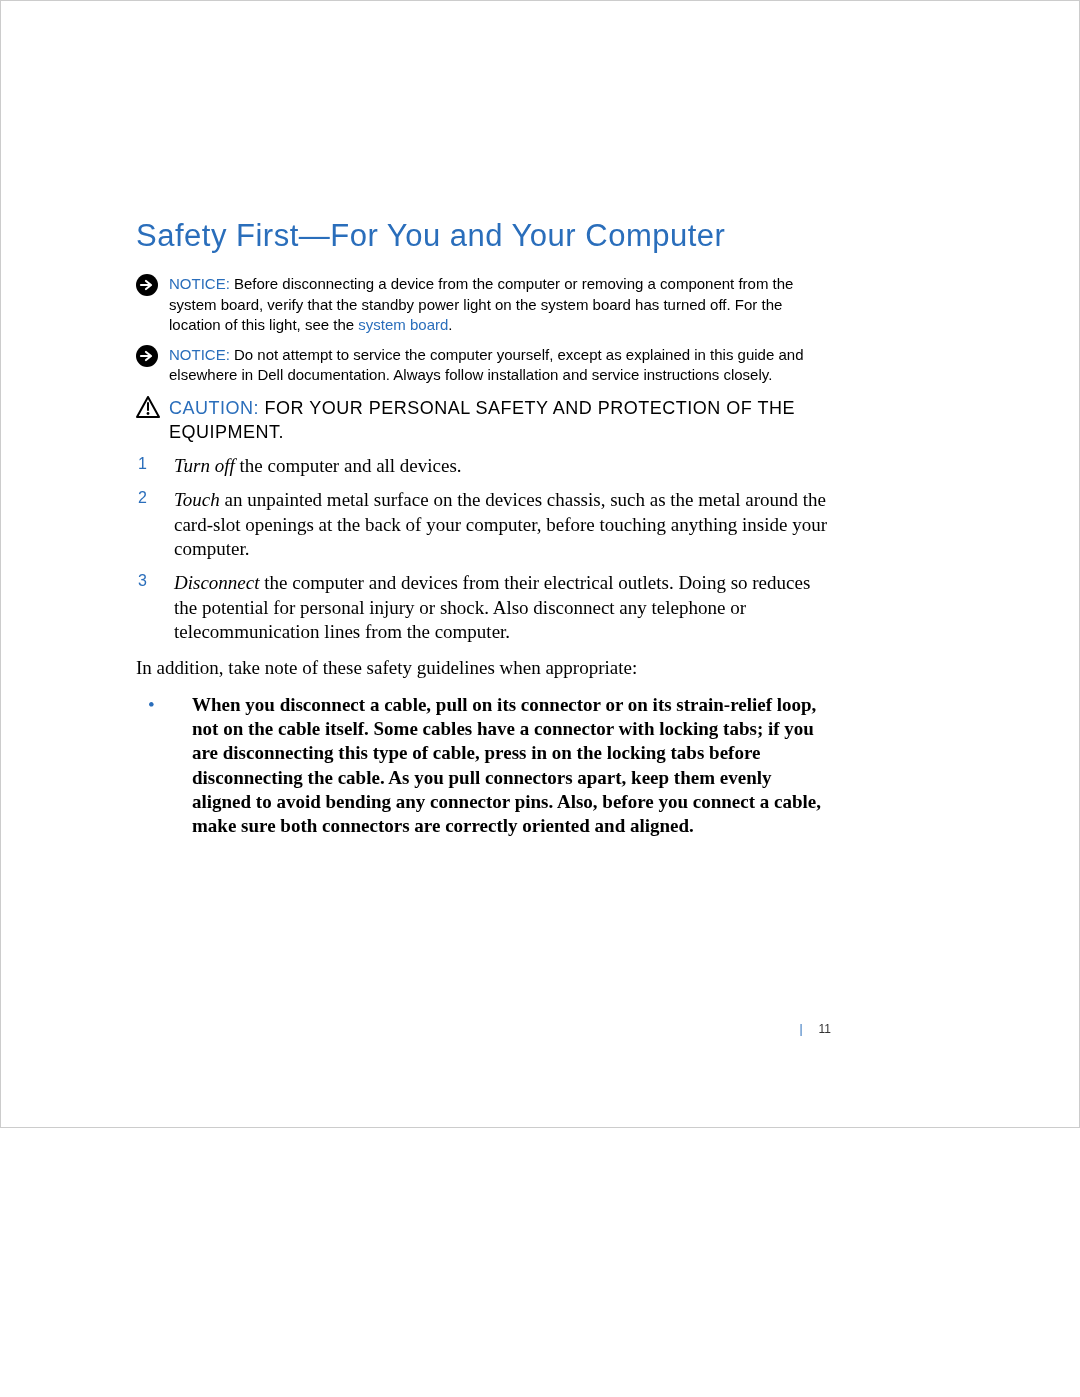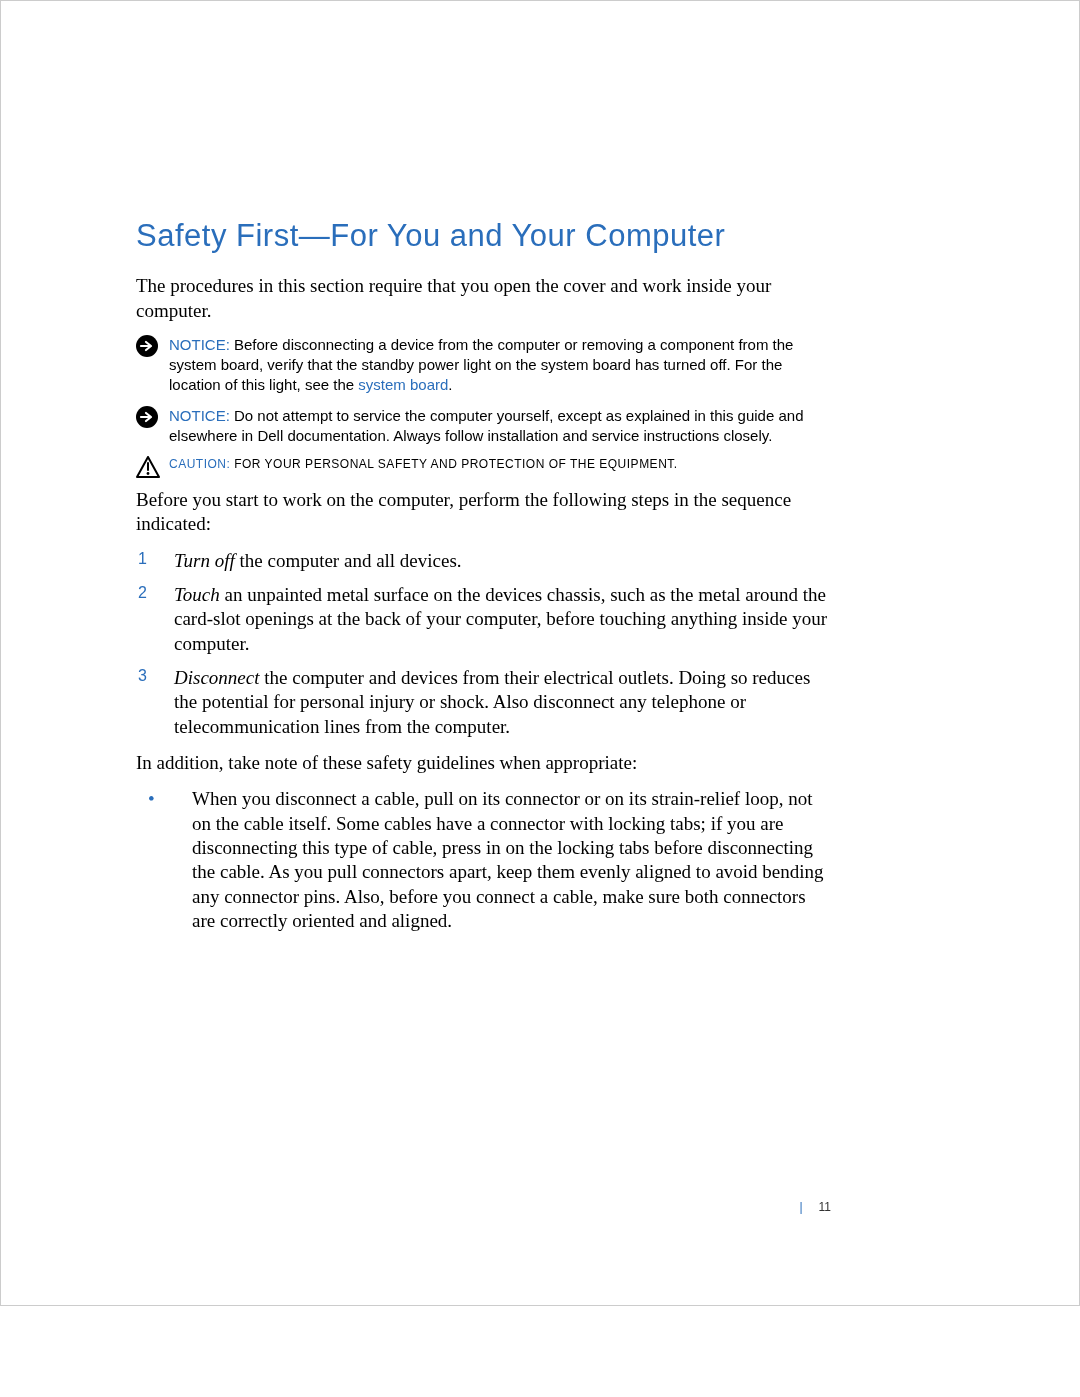--- a/index.html
+++ b/index.html
@@ -6,21 +6,21 @@
     margin: 0;
     padding: 0;
     background: #fff;
     font-family: "Times New Roman", Times, serif;
     color: #000;
     width: 1080px;
   }
   .page {
     box-sizing: border-box;
     width: 1080px;
-    height: 1306px;
+    height: 1128px;
     border: 1px solid #ccc;
     padding: 215px 250px 100px 135px;
     position: relative;
     font-size: 19px;
     line-height: 1.28;
   }
   .heading {
     font-family: Verdana, Geneva, sans-serif;
     color: #2a6ebb;
     font-size: 31px;
@@ -53,21 +53,21 @@
   }
   .notice-label, .caution-label {
     color: #2a6ebb;
   }
   .link {
     color: #2a6ebb;
     text-decoration: none;
   }
   .caution-text {
     font-family: Verdana, Geneva, sans-serif;
-    font-size: 12px;
+    font-size: 18px;
     letter-spacing: 0.5px;
   }
   .steps {
     margin: 0 0 12px 0;
     padding: 0;
   }
   .step {
     display: flex;
     margin-bottom: 10px;
   }
@@ -91,20 +91,21 @@
   }
   .bullet-dot {
     flex: 0 0 44px;
     color: #2a6ebb;
     font-size: 19px;
     text-align: left;
     padding-left: 12px;
   }
   .bullet-body {
     flex: 1;
+    font-weight: bold;
   }
   .pagenum {
     position: absolute;
     bottom: 90px;
     right: 248px;
     font-family: Verdana, Geneva, sans-serif;
     font-size: 12px;
     color: #333;
   }
   .pagenum .bar {
@@ -113,21 +114,20 @@
   }
   em { font-style: italic; }
 </style>
 </head>
 <body>
 
 <div class="page">
 
   <div class="heading">Safety First—For You and Your Computer</div>
 
-  <div class="body-p">The procedures in this section require that you open the cover and work inside your computer.</div>
 
   <div class="notice">
     <div class="notice-icon">
       <svg width="22" height="22" viewBox="0 0 22 22">
           <circle cx="11" cy="11" r="11" fill="#000"></circle>
           <path d="M5 11 h8 M10 7 l5 4 -5 4" stroke="#fff" stroke-width="2.2" fill="none" stroke-linecap="round" stroke-linejoin="round"></path>
         </svg>
     </div>
     <div class="notice-text">
       <span class="notice-label">NOTICE:</span><span> Before disconnecting a device from the computer or removing a component from the system board, verify that the standby power light on the system board has turned off. For the location of this light, see the </span><a href="#" class="link">system board</a><span>.</span>
@@ -153,21 +153,20 @@
           <path d="M12 1 L23 21 H1 Z" fill="none" stroke="#000" stroke-width="2" stroke-linejoin="round"></path>
           <line x1="12" y1="7" x2="12" y2="14" stroke="#000" stroke-width="2" stroke-linecap="round"></line>
           <circle cx="12" cy="17.5" r="1.4" fill="#000"></circle>
         </svg>
     </div>
     <div class="caution-text">
       <span class="caution-label">CAUTION: </span><span>FOR YOUR PERSONAL SAFETY AND PROTECTION OF THE EQUIPMENT.</span>
     </div>
   </div>
 
-  <div class="body-p">Before you start to work on the computer, perform the following steps in the sequence indicated:</div>
 
   <div class="steps">
     <div class="step">
       <div class="step-num">1</div>
       <div class="step-body">
         <em>Turn off</em><span> the computer and all devices.</span>
       </div>
     </div>
     <div class="step">
       <div class="step-num">2</div>

